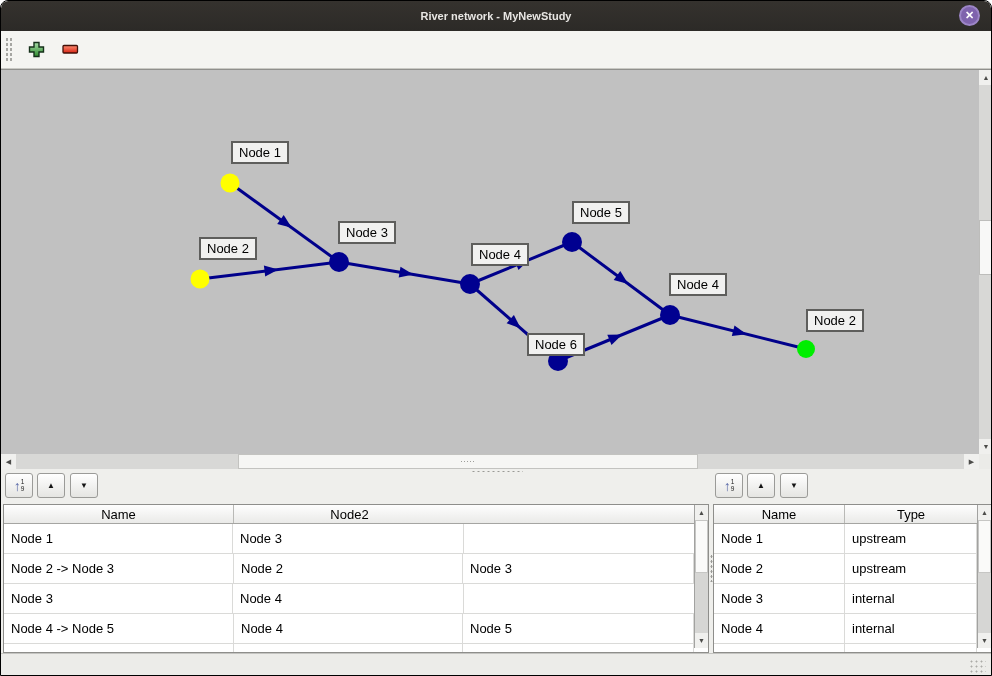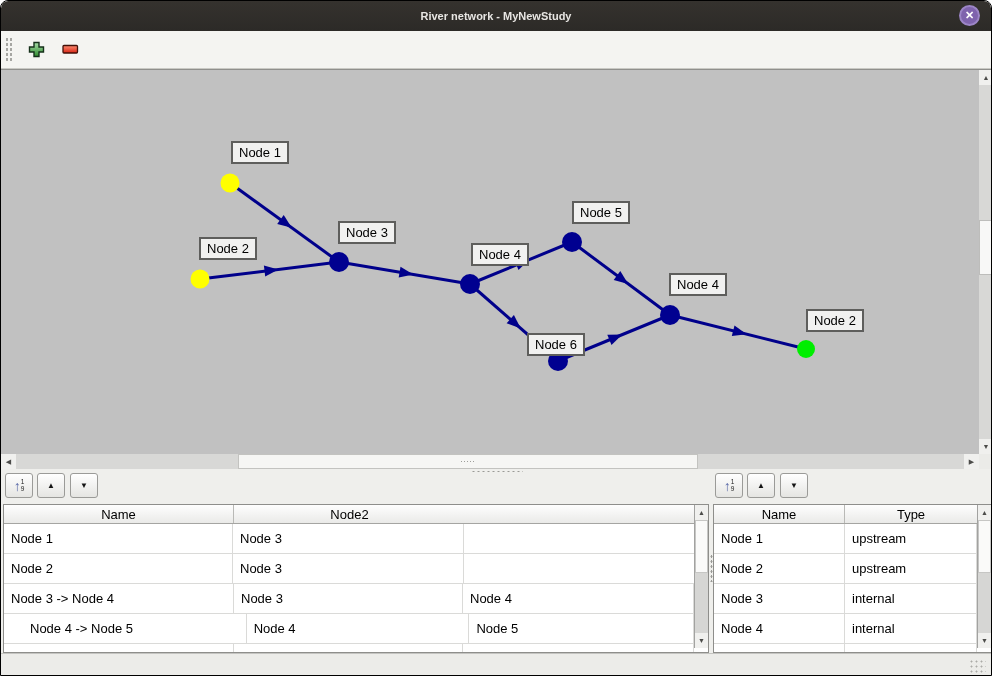--- a/index.html
+++ b/index.html
@@ -257,30 +257,30 @@
       <div class="t-head">
           <div class="t-hcell" style="width: 230px;">Name</div>
           <div class="t-hcell" style="width: 231px; text-align: right;">Node2</div>
         </div>
       <div class="t-body">
           <div class="t-row">
             <div class="t-cell" style="width: 229px;">Node 1</div>
             <div class="t-cell" style="width: 231px;">Node 3</div>
           </div>
           <div class="t-row">
+            <div class="t-cell" style="width: 230px;">Node 2 -&gt; Node 3</div>
             <div class="t-cell" style="width: 229px;">Node 2</div>
             <div class="t-cell" style="width: 231px;">Node 3</div>
           </div>
           <div class="t-row">
-            <div class="t-cell" style="width: 230px;">Node 3 -&gt; Node 4</div>
             <div class="t-cell" style="width: 229px;">Node 3</div>
             <div class="t-cell" style="width: 231px;">Node 4</div>
           </div>
           <div class="t-row">
-            <div class="t-cell" style="width: 230px; margin-left: 19px;">Node 4 -&gt; Node 5</div>
+            <div class="t-cell" style="width: 230px;">Node 4 -&gt; Node 5</div>
             <div class="t-cell" style="width: 229px;">Node 4</div>
             <div class="t-cell" style="width: 231px;">Node 5</div>
           </div>
           <div class="t-row t-fill">
             <div class="t-cell" style="width: 230px;"></div>
             <div class="t-cell" style="width: 229px;"></div>
             <div class="t-cell" style="width: 231px;"></div>
           </div>
         </div>
     </div>

